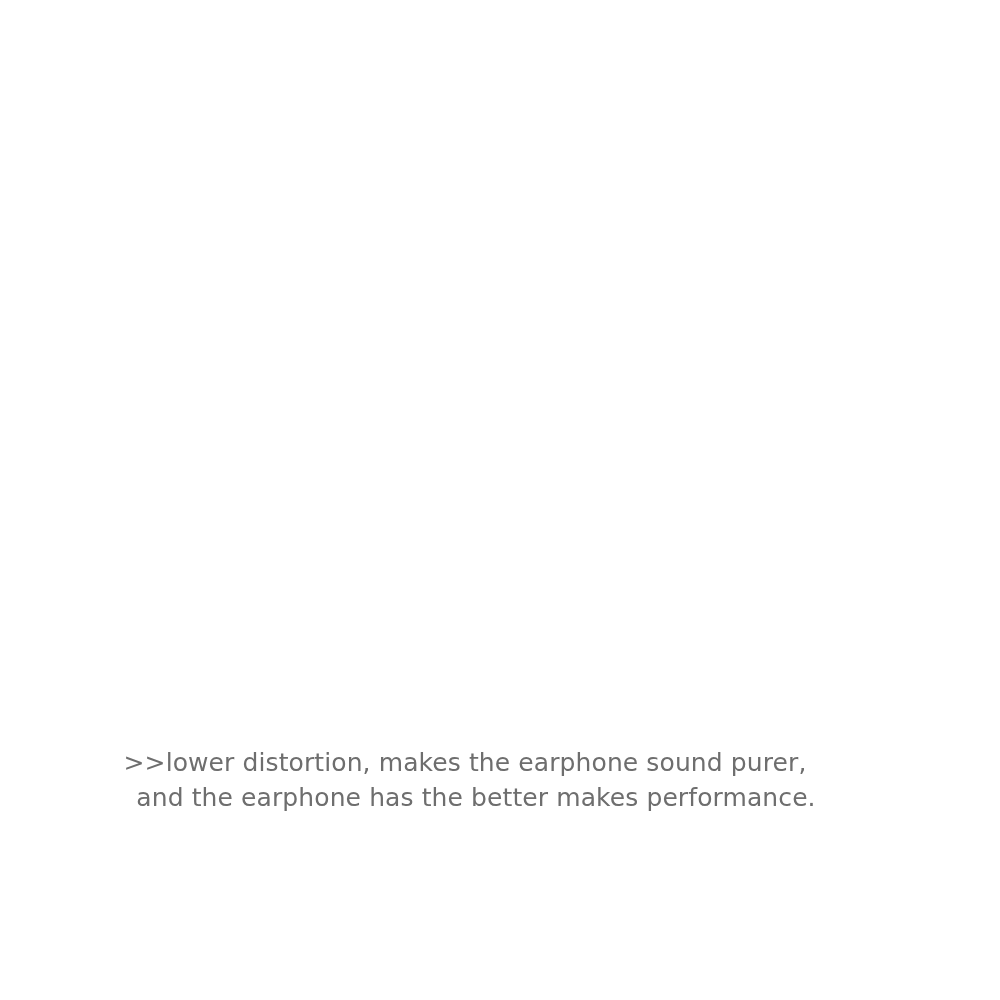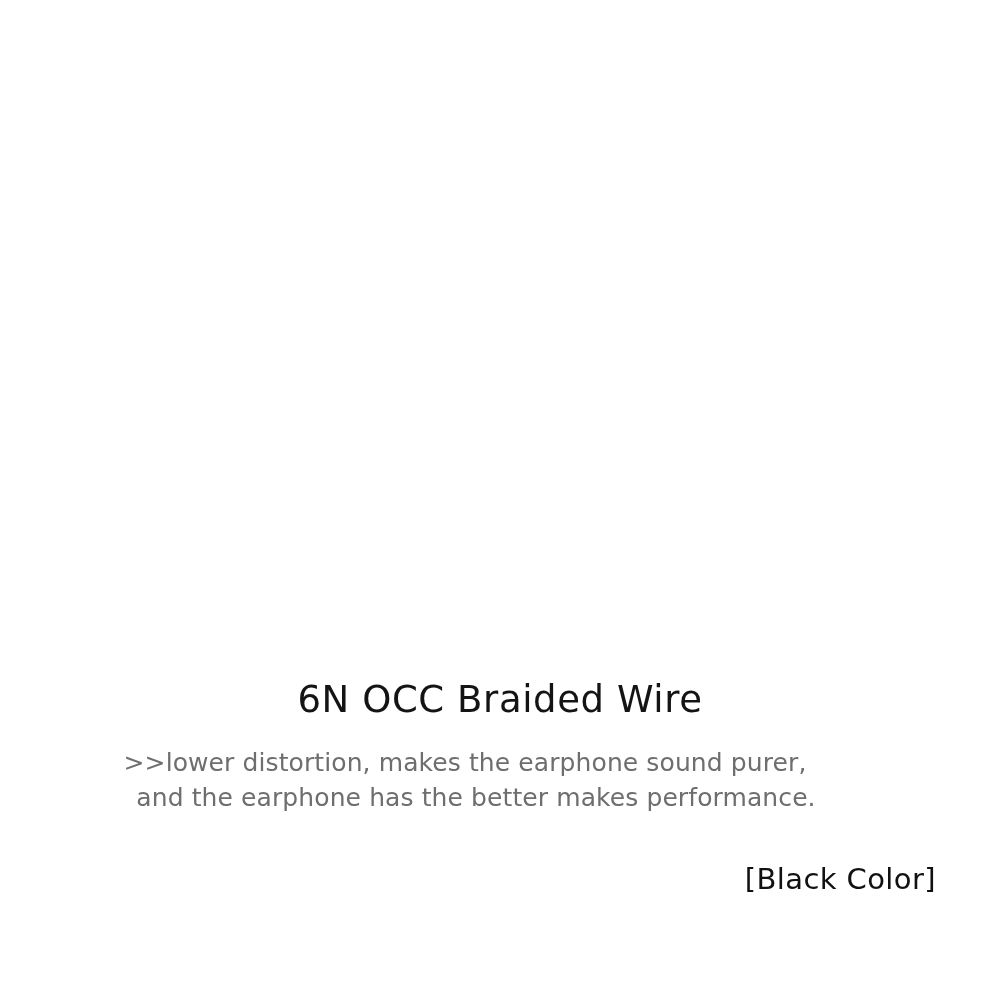--- a/index.html
+++ b/index.html
@@ -233,23 +233,21 @@
       </g>
 
       <g opacity="0.55">
         <rect x="-10" y="60" width="60" height="120" fill="#ffffff" opacity="0.0"></rect>
       </g>
     </svg>
   </div>
 
   <div class="caption">
 
-    <div class="headline">6N OCC Braided Wire</div>
 
     <div class="subcopy">
       <span class="line first">&gt;&gt;lower distortion, makes the earphone sound purer,</span>
       <span class="line second">and the earphone has the better makes performance.</span>
     </div>
 
-    <div class="colortag">[Black Color]</div>
   </div>
 
 </div>
 
 </body></html>

